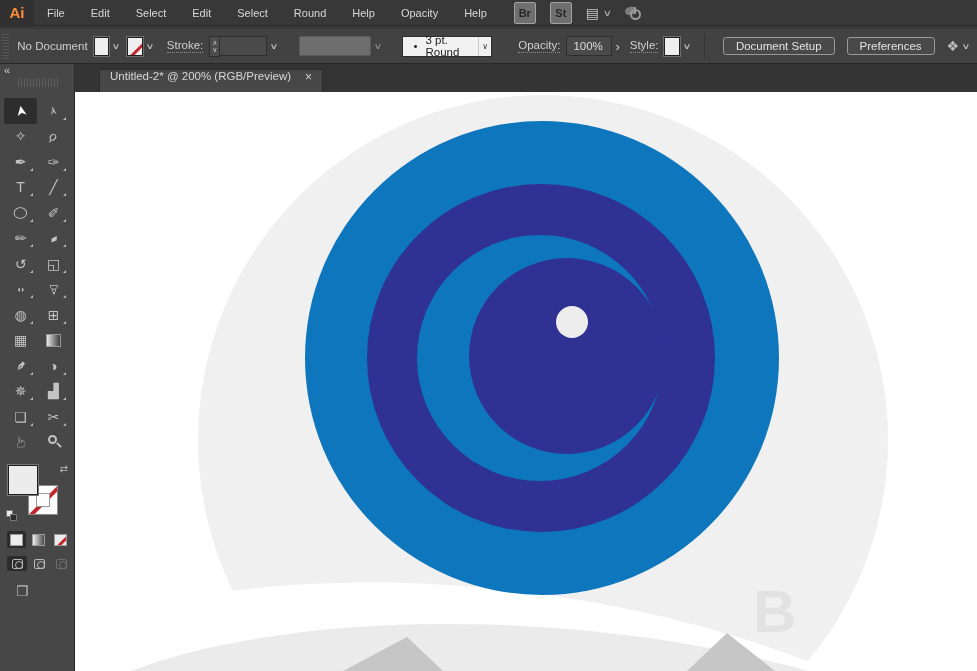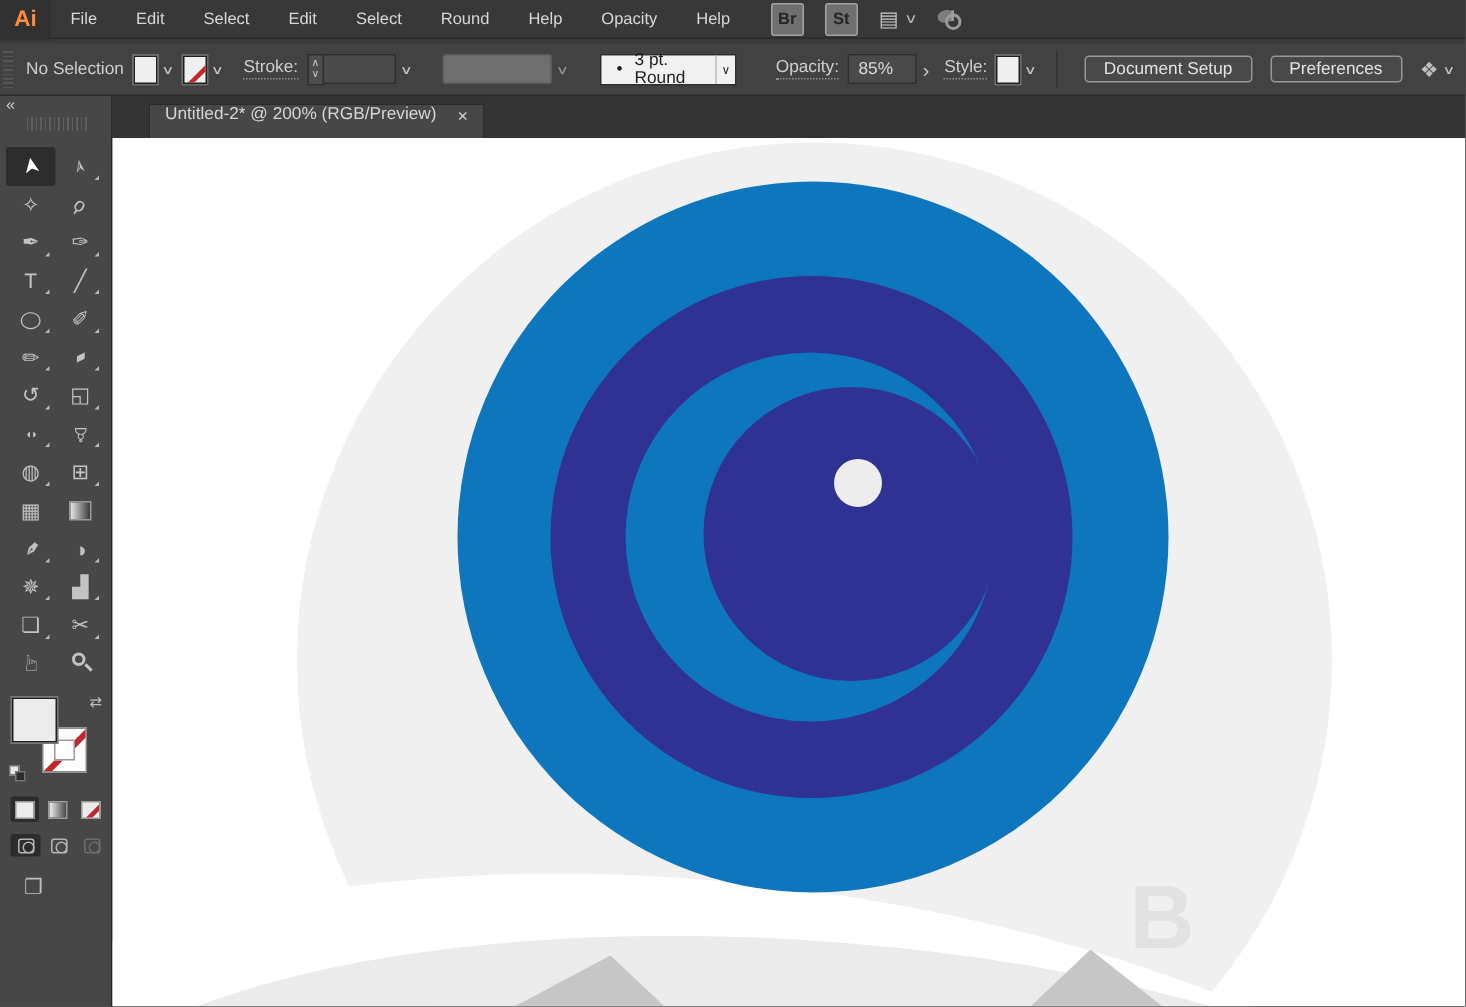--- a/index.html
+++ b/index.html
@@ -127,21 +127,21 @@
       <div class="sync-icon">
         <span class="sync-swoosh"></span>
         <span class="sync-ring"></span>
         <span class="sync-bar"></span>
       </div>
     </div>
   </div>
 
   <div id="controlbar">
     <div class="grip-v"></div>
-    <span class="cb-label" style="margin-left:8px;width:78px;">No Selection</span>
+    <span class="cb-label" style="margin-left:8px;width:78px;">No Document</span>
     <span class="swatch"></span>
     <span class="sw-chev">∨</span>
     <span class="swatch none"></span>
     <span class="sw-chev">∨</span>
     <span class="cb-label dotted">Stroke:</span>
     <span class="stepper">
       <span>∧</span>
       <span>∨</span>
     </span>
     <span class="val-box"></span>
@@ -149,21 +149,21 @@
     <span class="brush-box"></span>
     <span class="sw-chev dim-chev">∨</span>
     <span class="combo">
       <span class="combo-main">
         <span>•</span>
         <span>3 pt. Round</span>
       </span>
       <span class="combo-chev">∨</span>
     </span>
     <span class="cb-label dotted" style="margin-left:26px;text-align:right;">Opacity:</span>
-    <span class="opac-box">85%</span>
+    <span class="opac-box">100%</span>
     <span class="popout">›</span>
     <span class="cb-label dotted">Style:</span>
     <span class="swatch"></span>
     <span class="sw-chev">∨</span>
     <span class="sep"></span>
     <button class="cb-btn">Document Setup</button>
     <button class="cb-btn">Preferences</button>
     <span class="align-icon">❖</span>
     <span class="sw-chev">∨</span>
   </div>

